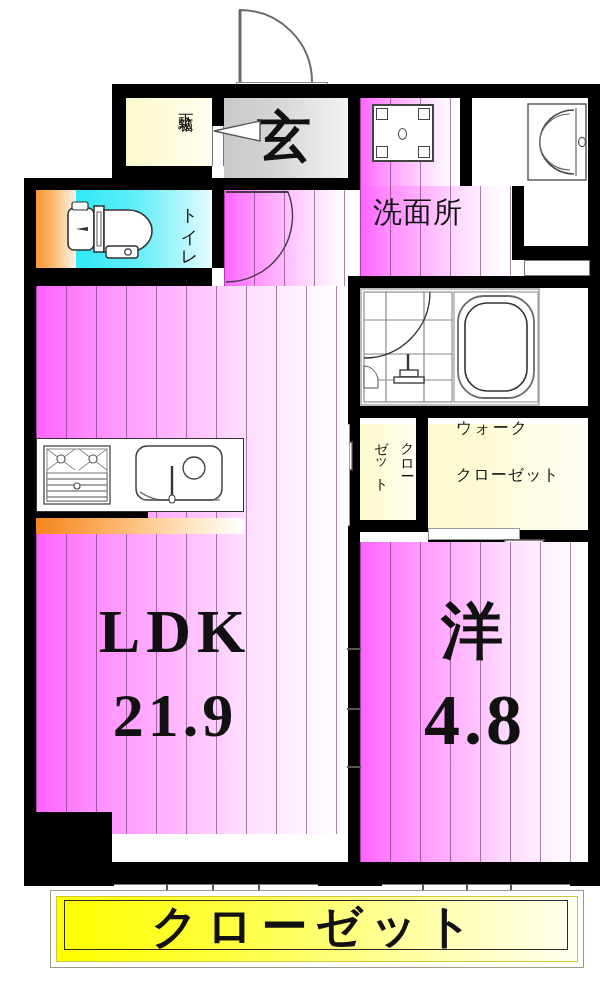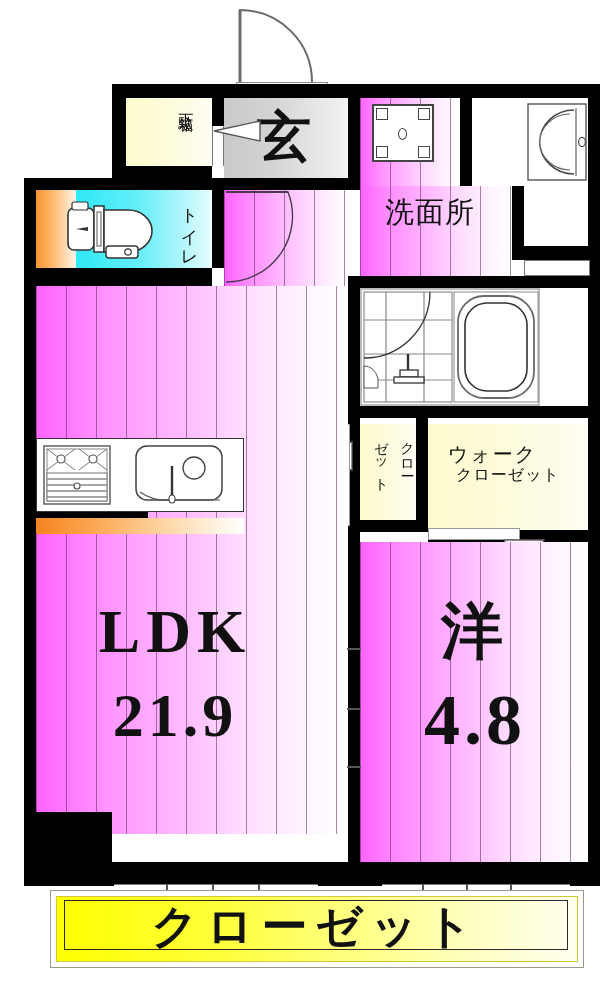--- a/index.html
+++ b/index.html
@@ -68,21 +68,21 @@
   <div class="lbl room-big" style="left:252px;top:110px;width:70px;font-size:54px;">玄</div>
 
   <svg class="abs" style="left:214px;top:118px;width:48px;height:26px;">
     <polygon points="0,13 46,3 46,23" fill="#ffffff" stroke="#555" stroke-width="1.4"></polygon>
   </svg>
 
   <div class="abs wall" style="left:348px;top:84px;width:12px;height:102px;"></div>
 
   <div class="abs floor-pink" style="left:360px;top:98px;width:100px;height:88px;"></div>
   <div class="abs floor-pink" style="left:360px;top:186px;width:152px;height:100px;"></div>
-  <div class="lbl" style="left:364px;top:198px;width:132px;font-size:29px;letter-spacing:1px;">洗面所</div>
+  <div class="lbl" style="left:352px;top:198px;width:132px;font-size:29px;letter-spacing:1px;">洗面所</div>
 
   <div class="fix thin" style="left:372px;top:104px;width:62px;height:58px;border-width:2px;"></div>
   <div class="fix thin" style="left:376px;top:108px;width:12px;height:12px;"></div>
   <div class="fix thin" style="left:418px;top:108px;width:12px;height:12px;"></div>
   <div class="fix thin" style="left:376px;top:146px;width:12px;height:12px;"></div>
   <div class="fix thin" style="left:418px;top:146px;width:12px;height:12px;"></div>
   <div class="fix" style="left:398px;top:128px;width:9px;height:12px;border:1.4px solid #444;border-radius:50%;background:#fff;"></div>
 
   <div class="abs wall" style="left:460px;top:84px;width:140px;height:14px;"></div>
   <div class="abs wall" style="left:460px;top:98px;width:12px;height:88px;"></div>
@@ -163,21 +163,21 @@
   <div class="lbl lbl-v" style="left:388px;top:432px;width:26px;font-size:14px;">クロー</div>
   <div class="abs wall" style="left:416px;top:418px;width:12px;height:114px;"></div>
   <div class="abs wall" style="left:348px;top:520px;width:80px;height:12px;"></div>
 
   <svg class="abs" style="left:310px;top:440px;width:44px;height:32px;">
     <polygon points="0,16 42,2 42,30" fill="#ffffff" stroke="#6a5a6a" stroke-width="1.3"></polygon>
   </svg>
   <div class="abs" style="left:338px;top:424px;width:12px;height:102px;background:#fff;border:1px solid #999;"></div>
 
   <div class="abs floor-cream" style="left:428px;top:424px;width:160px;height:106px;"></div>
-  <div class="lbl" style="left:428px;top:444px;width:129px;font-size:20px;letter-spacing:2px;">ウォーク</div>
+  <div class="lbl" style="left:428px;top:420px;width:129px;font-size:16px;letter-spacing:2px;">ウォーク</div>
   <div class="lbl" style="left:424px;top:468px;width:168px;font-size:16px;letter-spacing:1px;font-family:Liberation Mono, monospace;">クローゼット</div>
   <div class="abs wall" style="left:588px;top:418px;width:12px;height:124px;"></div>
   <div class="abs wall" style="left:428px;top:530px;width:172px;height:12px;"></div>
   <div class="abs" style="left:428px;top:528px;width:92px;height:12px;background:#fff;border:1px solid #999;"></div>
   <svg class="abs" style="left:502px;top:540px;width:44px;height:36px;">
     <polygon points="2,0 42,0 22,34" fill="#fbfaef" stroke="#6a5a6a" stroke-width="1.3"></polygon>
   </svg>
 
   <div class="abs wall" style="left:24px;top:286px;width:12px;height:548px;"></div>
   <div class="abs floor-pink" style="left:36px;top:286px;width:312px;height:548px;"></div>

